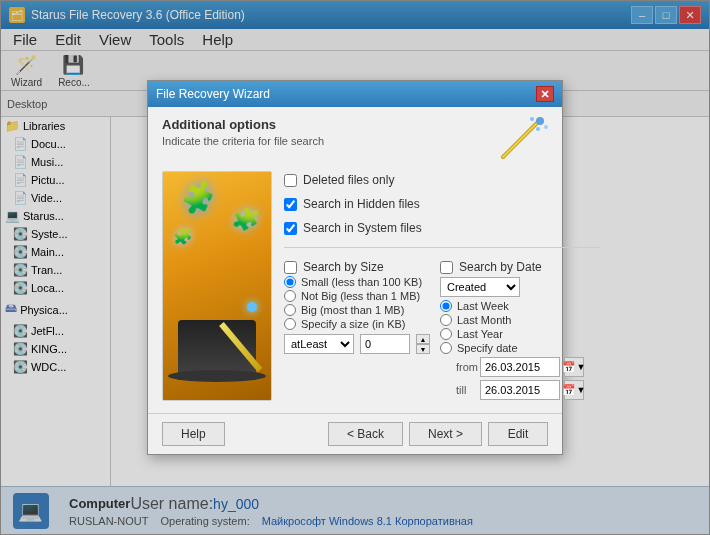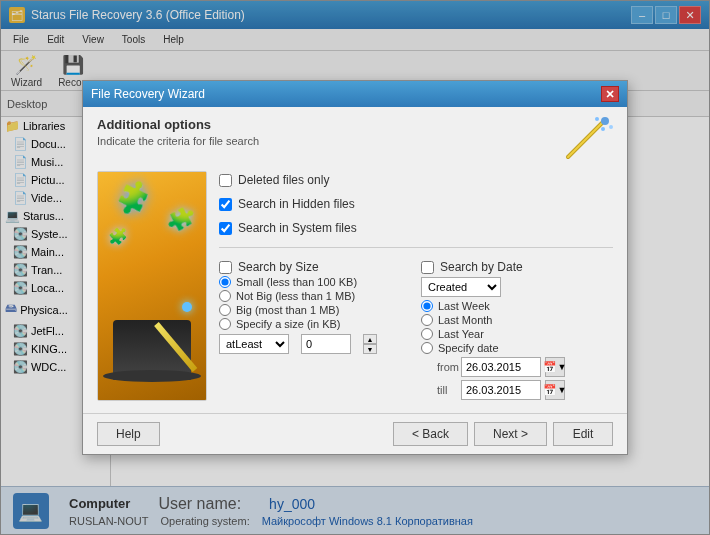--- a/index.html
+++ b/index.html
@@ -72,21 +72,21 @@
       background: #f5f5f5;
       border-bottom: 1px solid #ccc;
       height: 22px;
       display: flex;
       align-items: center;
       padding: 0 4px;
       gap: 2px;
     }
     .menu-item {
       padding: 2px 8px;
-      font-size: 10px;
+      font-size: 15px;
       cursor: pointer;
       color: #333;
     }
 
     
     .toolbar {
       background: #f5f5f5;
       border-bottom: 1px solid #ccc;
       height: 40px;
       display: flex;
@@ -201,21 +201,21 @@
       display: flex;
       align-items: center;
       justify-content: center;
       z-index: 100;
     }
 
     .dialog {
       background: #f0f0f0;
       border: 1px solid #888;
       box-shadow: 2px 4px 12px rgba(0,0,0,0.3);
-      width: 546px;
+      width: 416px;
     }
 
     .dialog-titlebar {
       background: linear-gradient(to bottom, #4a9fd4, #2f7ab8);
       height: 26px;
       display: flex;
       align-items: center;
       justify-content: space-between;
       padding: 0 8px;
       color: white;
@@ -344,21 +344,21 @@
       border: 1px solid #aaa;
       background: white;
       padding: 0 2px;
       width: 80px;
     }
 
     
     .size-row {
       display: flex;
       align-items: center;
-      gap: 12px;
+      gap: 6px;
       margin-top: 4px;
     }
     .size-select {
       height: 20px;
       font-size: 11px;
       border: 1px solid #aaa;
       background: white;
       padding: 0 2px;
       width: 70px;
     }
@@ -548,21 +548,21 @@
       </div>
     </div>
 
     <div class="file-list"></div>
 
   </div>
 
   <div class="status-bar">
     <div class="status-icon">💻</div>
     <div class="status-info">
-      <div style="display:flex; gap:28px; align-items:center;">
+      <div style="display:flex; gap:0; align-items:center;">
         <span class="status-computer">Computer</span>
         <span style="font-size:16px; color:#555;">User name:</span>
         <span class="status-user">hy_000</span>
       </div>
       <div style="display:flex; gap:12px; align-items:center;">
         <span class="status-hostname">RUSLAN-NOUT</span>
         <span style="font-size:11px; color:#555;">Operating system:</span>
         <span class="status-os">Майкрософт Windows 8.1 Корпоративная</span>
       </div>
     </div>

